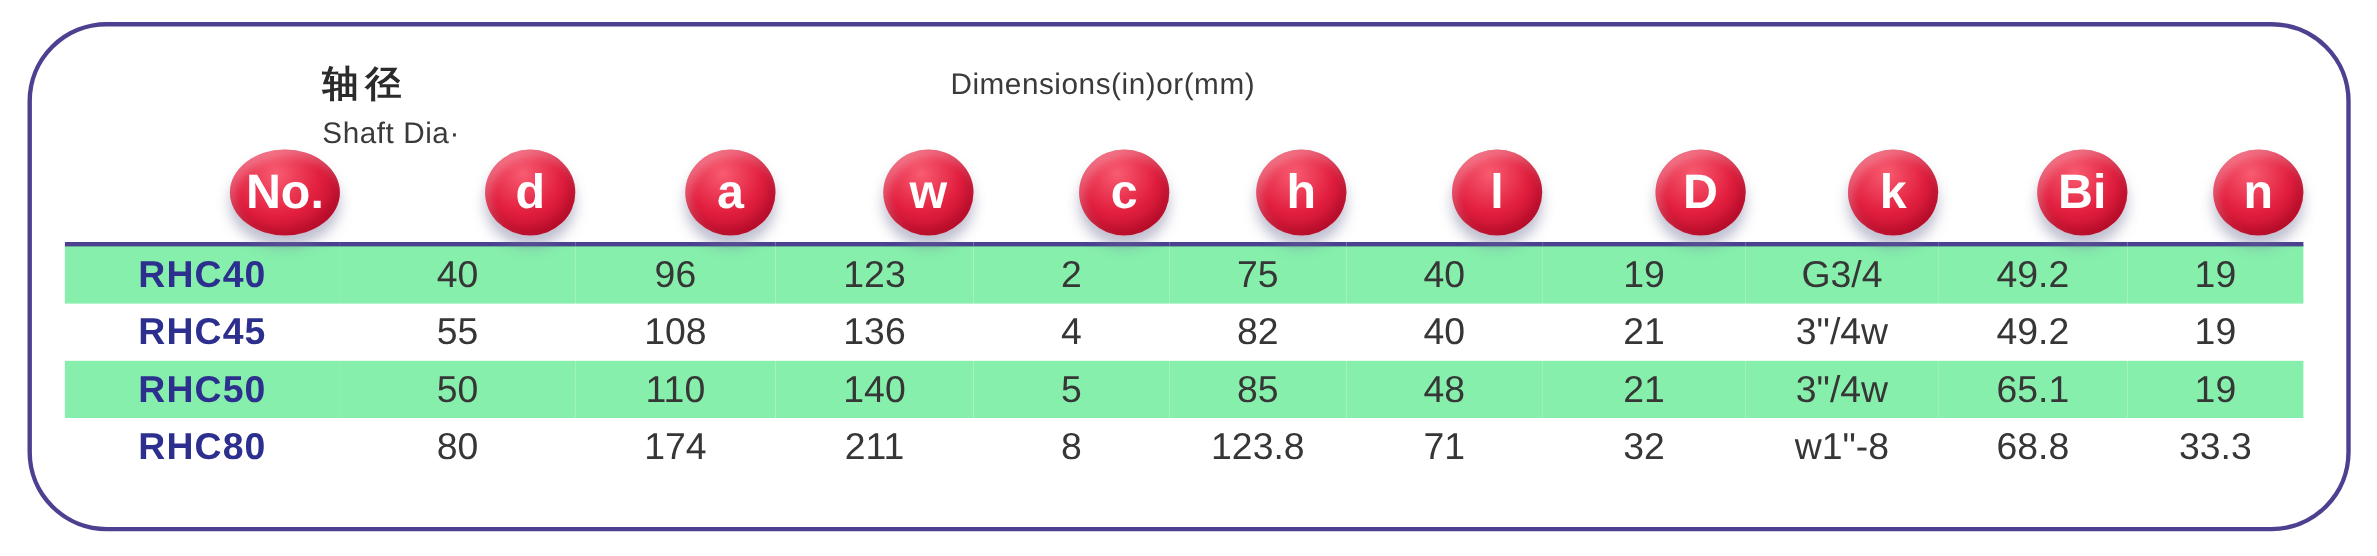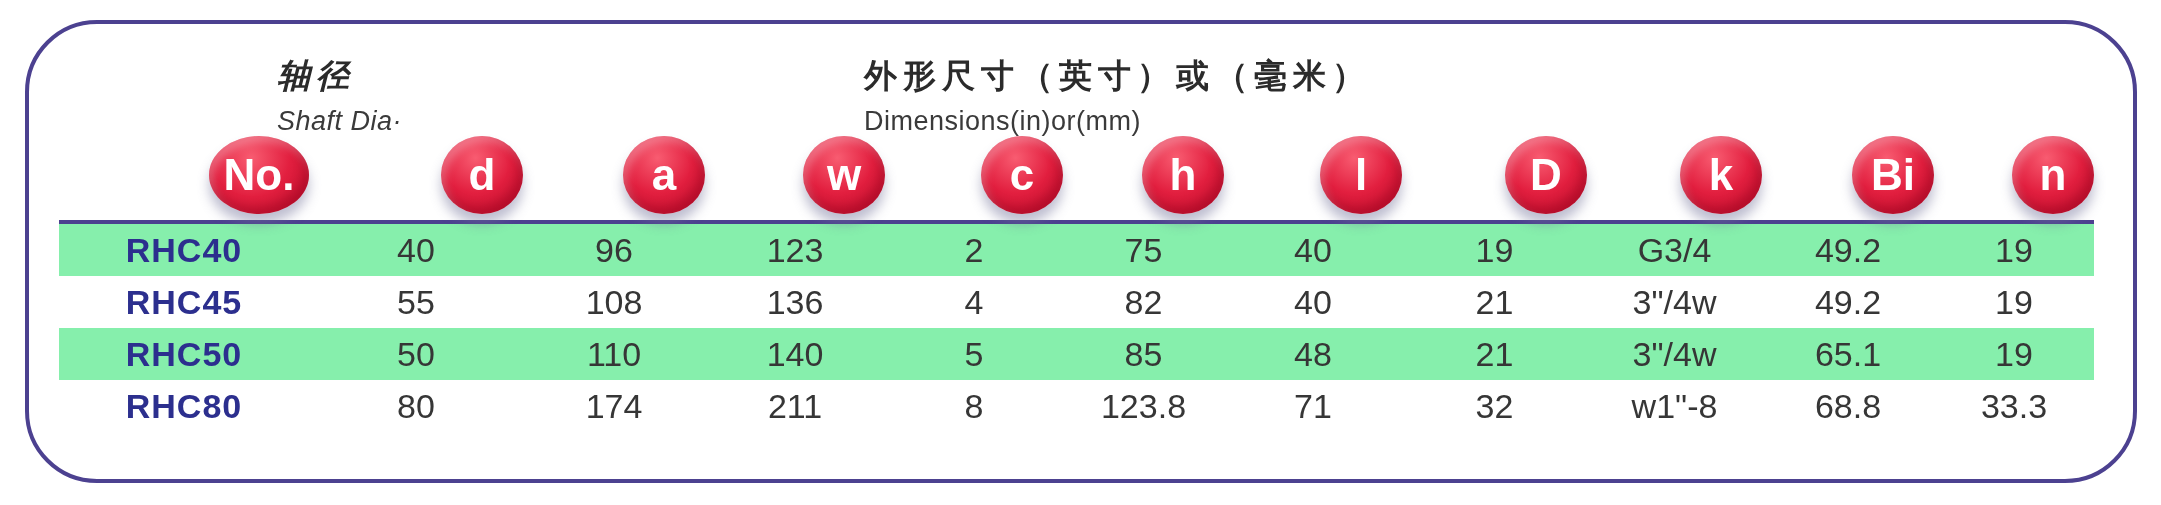--- a/index.html
+++ b/index.html
@@ -35,21 +35,21 @@
     color: #2b2b2b;
   }
   .hdr .en {
     font-size: 27px;
     margin-top: 7px;
     color: #3a3a3a;
     white-space: nowrap;
     letter-spacing: 0.5px;
   }
   .hdr1 { left: 65px;  top: 30px; }
-  .hdr2 { left: 248px; top: 30px; font-style: italic; }
+  .hdr2 { left: 264px; top: 30px; }
   .hdr3 { left: 835px; top: 30px; }
 
   table.spec {
     position: absolute;
     left: 30px;
     top: 112px;
     width: 2035px;
     border-collapse: collapse;
     table-layout: fixed;
     text-align: center;
@@ -108,21 +108,20 @@
 <div class="page">
   <div class="panel">
 
 
     <div class="hdr hdr2">
       <div class="zh">轴径</div>
       <div class="en">Shaft Dia·</div>
     </div>
 
     <div class="hdr hdr3">
-      <div class="zh">外形尺寸（英寸）或（毫米）</div>
       <div class="en">Dimensions(in)or(mm)</div>
     </div>
 
     <table class="spec">
       <colgroup>
         <col style="width:250px">
           <col style="width:214px">
           <col style="width:182px">
         <col style="width:180px">
           <col style="width:178px">

